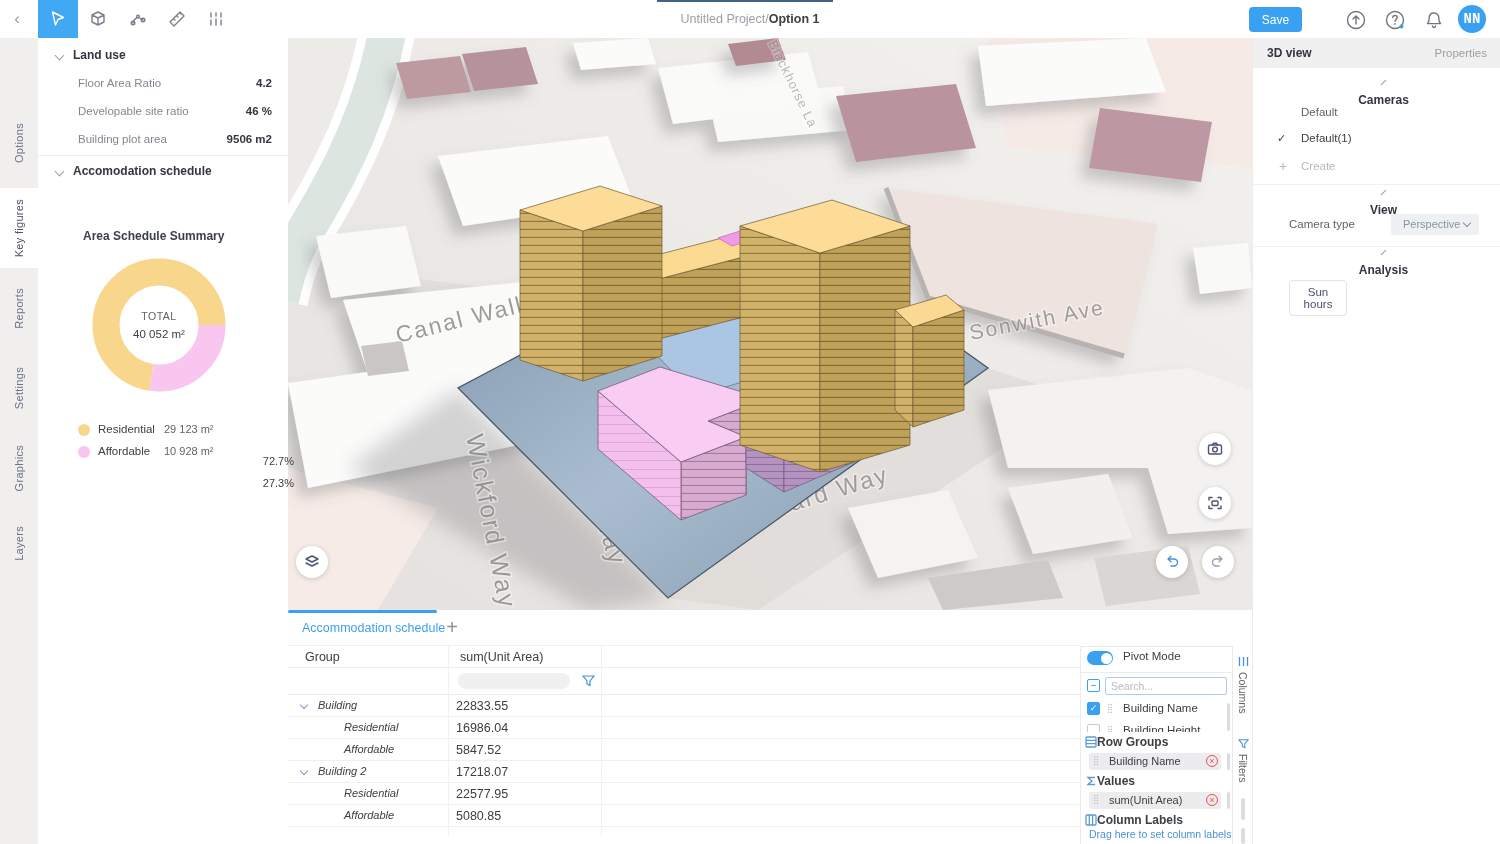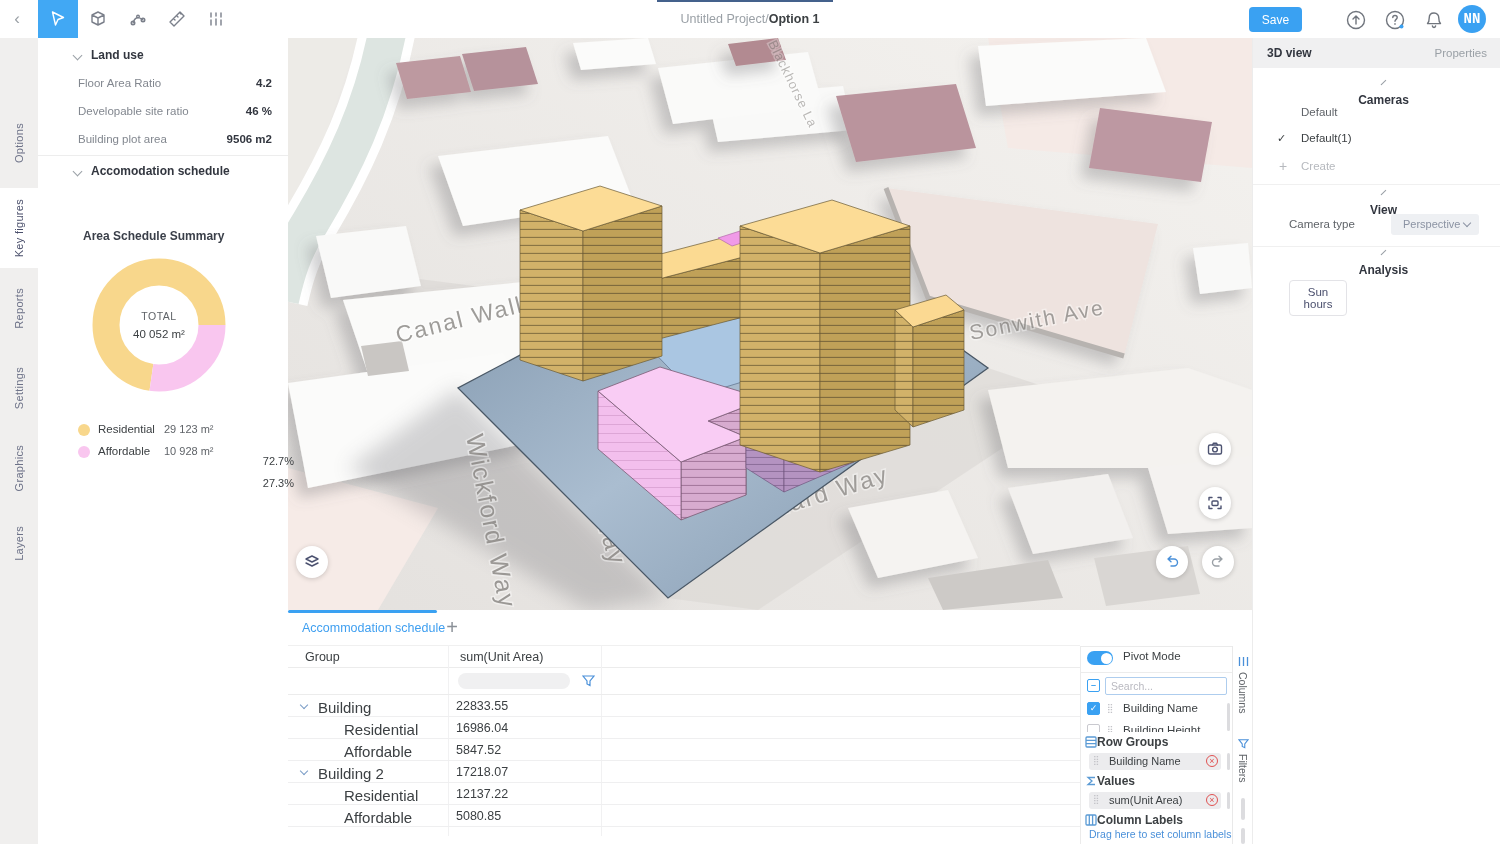--- a/index.html
+++ b/index.html
@@ -24,21 +24,21 @@
   
   #leftstrip{position:absolute;left:0;top:38px;width:38px;height:806px;background:#f0efee;z-index:20;}
   .vtab{position:absolute;left:0;width:38px;display:flex;align-items:center;justify-content:center;cursor:pointer;}
   .vtab span{writing-mode:vertical-rl;transform:rotate(180deg);font-size:11px;color:#6d7288;letter-spacing:.3px;}
   .vtab.active{background:#fff;}
   .vtab.active span{color:#4a4f6b;}
 
   
   #leftpanel{position:absolute;left:38px;top:38px;width:250px;height:806px;background:#fff;z-index:10;}
   .chev{display:inline-block;width:7px;height:7px;border-left:1.5px solid #9aa0a6;border-bottom:1.5px solid #9aa0a6;transform:rotate(-45deg);margin-right:0;}
-  .sec-head{position:absolute;left:0;width:100%;height:18px;display:flex;align-items:center;gap:10px;padding-left:36px;font-size:12px;font-weight:700;color:#32363f;}
+  .sec-head{position:absolute;left:0;width:100%;height:18px;display:flex;align-items:center;gap:10px;padding-left:18px;font-size:12px;font-weight:700;color:#32363f;}
   .kv-row{position:absolute;left:0;width:100%;height:20px;}
   .kv-row .kl{position:absolute;left:40px;top:3px;font-size:11.5px;color:#82878f;}
   .kv-row .kv{position:absolute;right:16px;top:3px;font-size:11.5px;font-weight:700;color:#32363f;}
   #lp-divider{position:absolute;left:0;top:117px;width:250px;height:1px;background:#ededed;}
   #chart-title{position:absolute;left:45px;top:191px;font-size:12px;font-weight:700;color:#3a3f49;}
   #donut-wrap{position:absolute;left:46px;top:212px;width:150px;height:150px;}
   #donut-center-label{font-size:10.5px;fill:#5f6368;letter-spacing:.5px;}
   #donut-center-value{font-size:11.5px;fill:#3c4043;}
   #legend{position:absolute;left:40px;top:381px;width:196px;}
   .leg-row{position:relative;height:22px;}
@@ -73,21 +73,21 @@
   #thead{position:absolute;left:0;top:35px;width:792px;height:23px;border-top:1px solid #f0f0f0;border-bottom:1px solid #ececec;}
   #th-group{position:absolute;left:17px;top:4px;font-size:12.5px;color:#3c4043;}
   #th-value{position:absolute;left:172px;top:4px;font-size:12.5px;color:#3c4043;}
   .colline{position:absolute;top:35px;width:1px;height:191px;background:#f1f1f2;}
   #filterrow{position:absolute;left:0;top:58px;width:792px;height:27px;border-bottom:1px solid #ececec;}
   #filter-input{position:absolute;left:170px;top:5px;width:112px;height:16px;background:#f0f0f1;border:none;border-radius:8px;}
   #funnel1{position:absolute;left:294px;top:6px;}
   #trows{position:absolute;left:0;top:85px;width:792px;}
   .trow{position:relative;height:22px;border-bottom:1px solid #efeff0;}
   .trow .rchev{position:absolute;left:13px;top:7px;width:6px;height:6px;border-left:1.5px solid #7a9cc6;border-bottom:1.5px solid #7a9cc6;transform:rotate(-45deg);}
-  .trow .rlabel{position:absolute;top:4px;font-size:15px;color:#3c4043;}
+  .trow .rlabel{position:absolute;top:4px;font-size:11px;color:#3c4043;font-style:italic;}
   .trow .rvalue{position:absolute;left:168px;top:4px;font-size:12.5px;color:#3c4043;}
 
   
   #pivot{position:absolute;left:792px;top:36px;width:152px;height:198px;border-left:1px solid #ebebeb;border-top:1px solid #ebebeb;background:#fff;}
   #pivot-toggle{position:absolute;left:6px;top:4px;width:26px;height:14px;border-radius:7px;background:#3aa1f2;cursor:pointer;}
   #pivot-toggle::after{content:"";position:absolute;right:1.5px;top:1.5px;width:11px;height:11px;border-radius:50%;background:#fff;}
   #pivot-toggle-label{position:absolute;left:42px;top:3px;font-size:11.5px;color:#3c4043;}
   #pivot-div1{position:absolute;left:0;top:25px;width:152px;height:1px;background:#ececec;}
   .cbx{position:absolute;width:13px;height:13px;border:1px solid #c9c9cf;border-radius:2px;background:#fff;font-size:9px;line-height:11px;text-align:center;}
   .cbx.checked{background:#3aa1f2;border-color:#3aa1f2;color:#fff;}
@@ -482,21 +482,21 @@
         <span class="rlabel" style="left: 56px;">Affordable</span>
         <span class="rvalue">5847.52</span>
       </div>
       <div class="trow">
         <span class="rchev"></span>
         <span class="rlabel" style="left: 30px;">Building 2</span>
         <span class="rvalue">17218.07</span>
       </div>
       <div class="trow">
         <span class="rlabel" style="left: 56px;">Residential</span>
-        <span class="rvalue">12137.22</span>
+        <span class="rvalue">22577.95</span>
       </div>
       <div class="trow">
         <span class="rlabel" style="left: 56px;">Affordable</span>
         <span class="rvalue">5080.85</span>
       </div>
     </div>
 
   <div id="pivot">
     <div id="pivot-toggle"></div>
     <span id="pivot-toggle-label">Pivot Mode</span>

